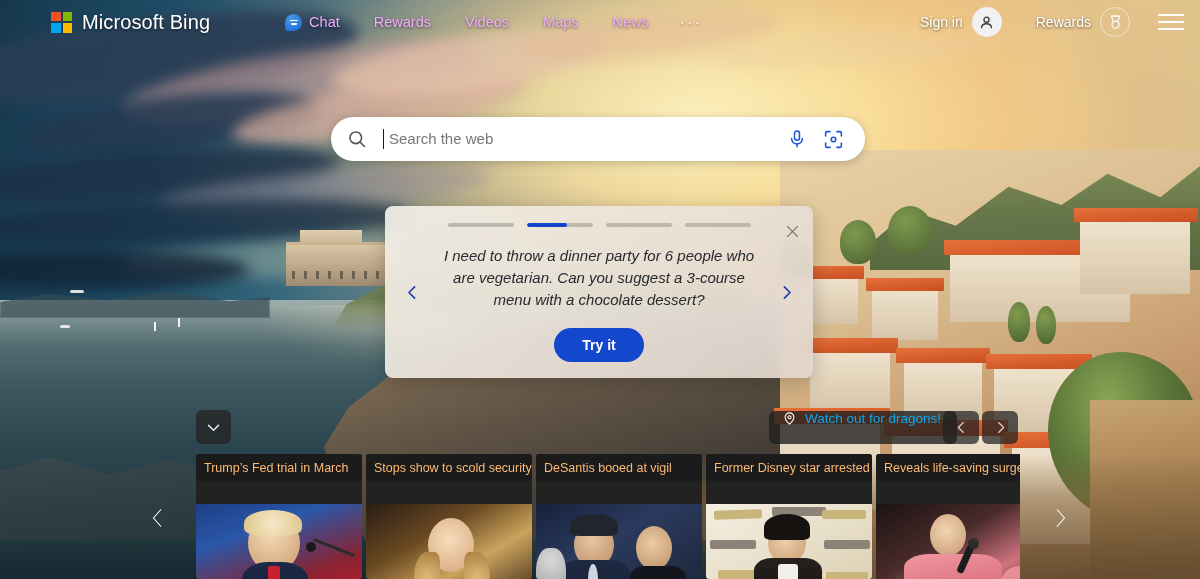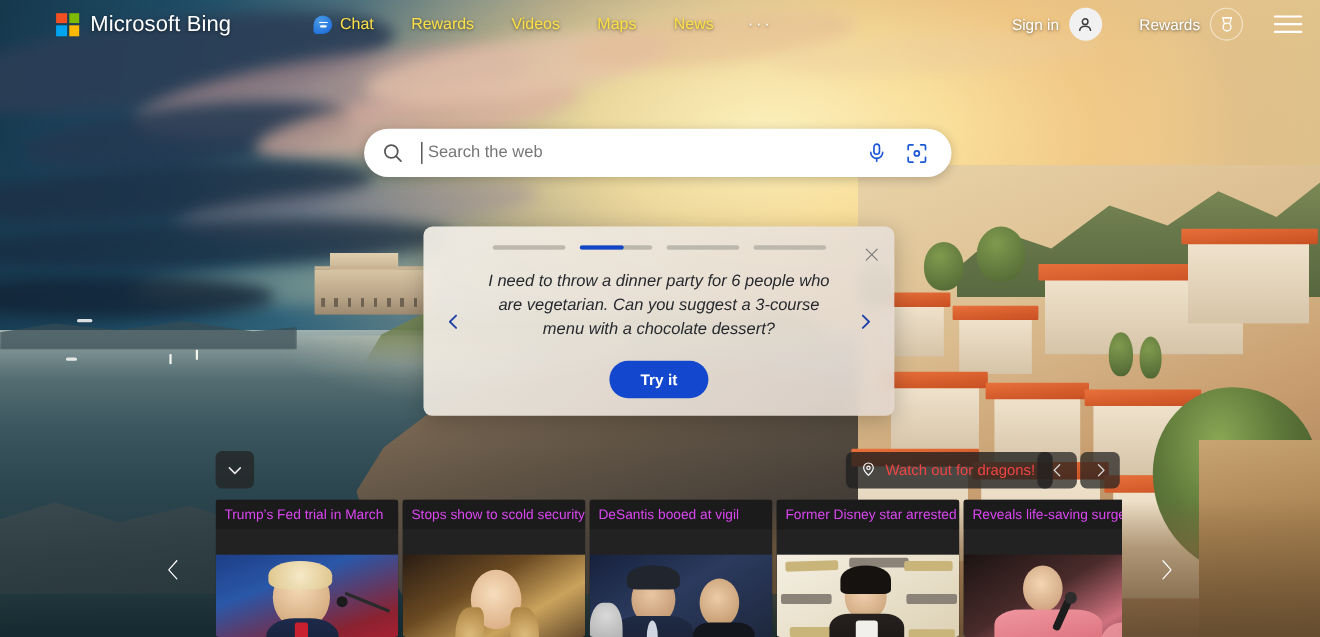--- a/index.html
+++ b/index.html
@@ -160,21 +160,21 @@
     grid-template-rows:1fr 1fr; gap:2px; flex:0 0 auto;
   }
   .ms-squares i { display:block; }
   .logo-word {
     margin-left:10px; font-size:20px; font-weight:400; letter-spacing:.1px;
     color:#ffffff; white-space:nowrap;
   }
   .nav { display:flex; align-items:center; margin-left:58px; gap:0; }
   .nav-item {
     display:flex; align-items:center; gap:7px;
-    padding:0 17px; font-size:14.5px; color:#fde047; white-space:nowrap;
+    padding:0 17px; font-size:14.5px; color:#f0abfc; white-space:nowrap;
     cursor:pointer; line-height:44px;
   }
   .chat-bubble {
     width:17px; height:17px; border-radius:50% 50% 50% 20%;
     background: radial-gradient(circle at 35% 30%, #4a9ae8, #1565d8);
     display:flex; align-items:center; justify-content:center;
     flex-direction:column; gap:2px; flex:0 0 auto;
   }
   .chat-bubble span { display:block; background:#fff; height:1.5px; border-radius:1px; }
   .chat-bubble span:nth-child(1){ width:8px; }
@@ -267,41 +267,41 @@
 
   
   .chev-down-btn {
     position:absolute; left:196px; top:410px; width:35px; height:34px;
     background: rgba(35,35,35,.75); border-radius:6px; cursor:pointer; z-index:15;
     display:flex; align-items:center; justify-content:center;
   }
   .dragons-badge {
     position:absolute; left:769px; top:411px; height:33px; z-index:15;
     background: rgba(32,32,32,.80); border-radius:6px;
-    display:flex; align-items:center; gap:8px; padding:0 16px 0 13px; cursor:pointer;
-    color:#ef4444; font-size:13.5px; white-space:nowrap;
+    display:flex; gap:8px; padding:0 16px 0 13px; cursor:pointer;
+    color:#0ea5e9; font-size:13.5px; white-space:nowrap;
   }
   .mini-nav {
     position:absolute; top:411px; width:36px; height:33px; z-index:15;
     background: rgba(32,32,32,.72); border-radius:6px; cursor:pointer;
     display:flex; align-items:center; justify-content:center;
   }
   .mini-prev { left:943px; }
   .mini-next { left:982px; }
 
   .news-strip {
     position:absolute; left:196px; top:454px; width:824px; height:125px; z-index:14;
     display:flex; gap:4px; overflow:hidden;
   }
   .news-card {
     width:166px; height:125px; flex:0 0 166px; position:relative; overflow:hidden;
     border-radius:3px; cursor:pointer; background:#222;
   }
   .news-title {
-    height:27px; background: rgba(26,26,26,.88); color:#d946ef;
+    height:27px; background: rgba(26,26,26,.88); color:#fdba74;
     font-size:12.5px; display:flex; align-items:center; padding:0 8px;
     white-space:nowrap; overflow:hidden;
   }
   .news-img { position:relative; height:98px; overflow:hidden;margin-top:23px; }
   .breaking {
     position:absolute; left:0; bottom:0; height:21px; width:100%;
     background: linear-gradient(90deg,#d31023 0%,#b00d1c 100%);
     color:#fff; font-size:11.5px; font-weight:bold; letter-spacing:.4px;
     display:flex; align-items:center; padding:0 8px;
   }

